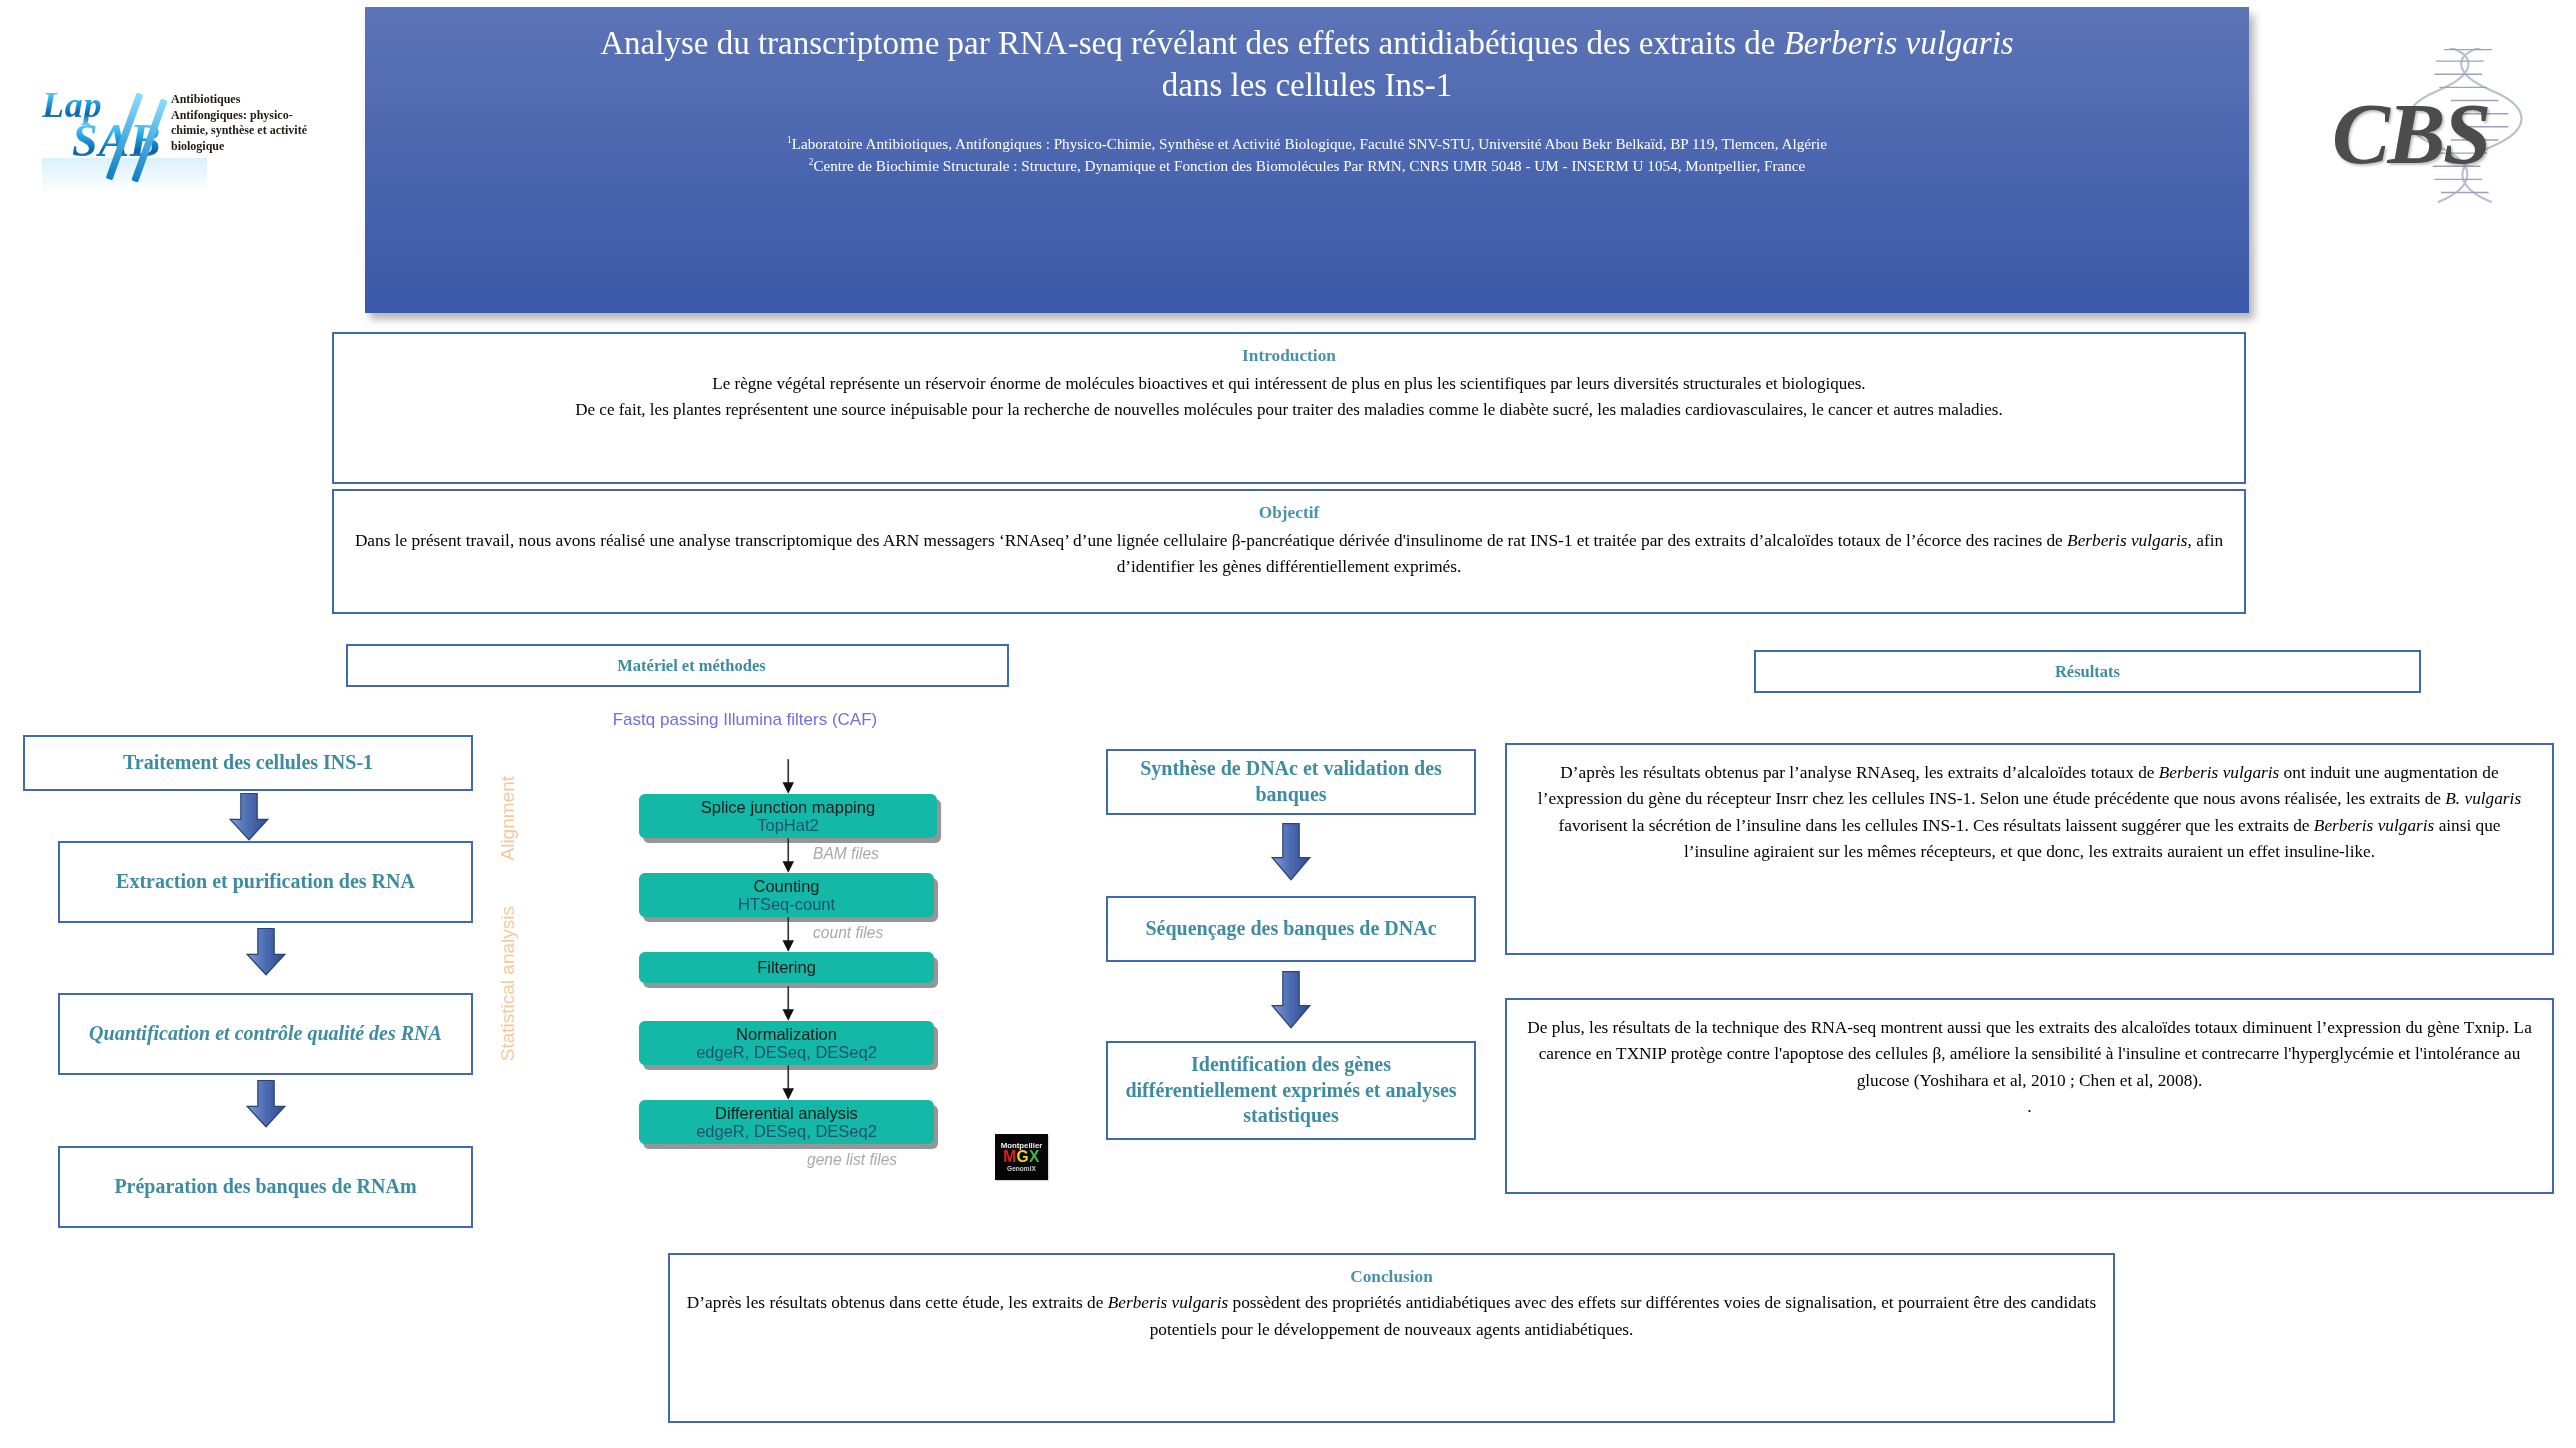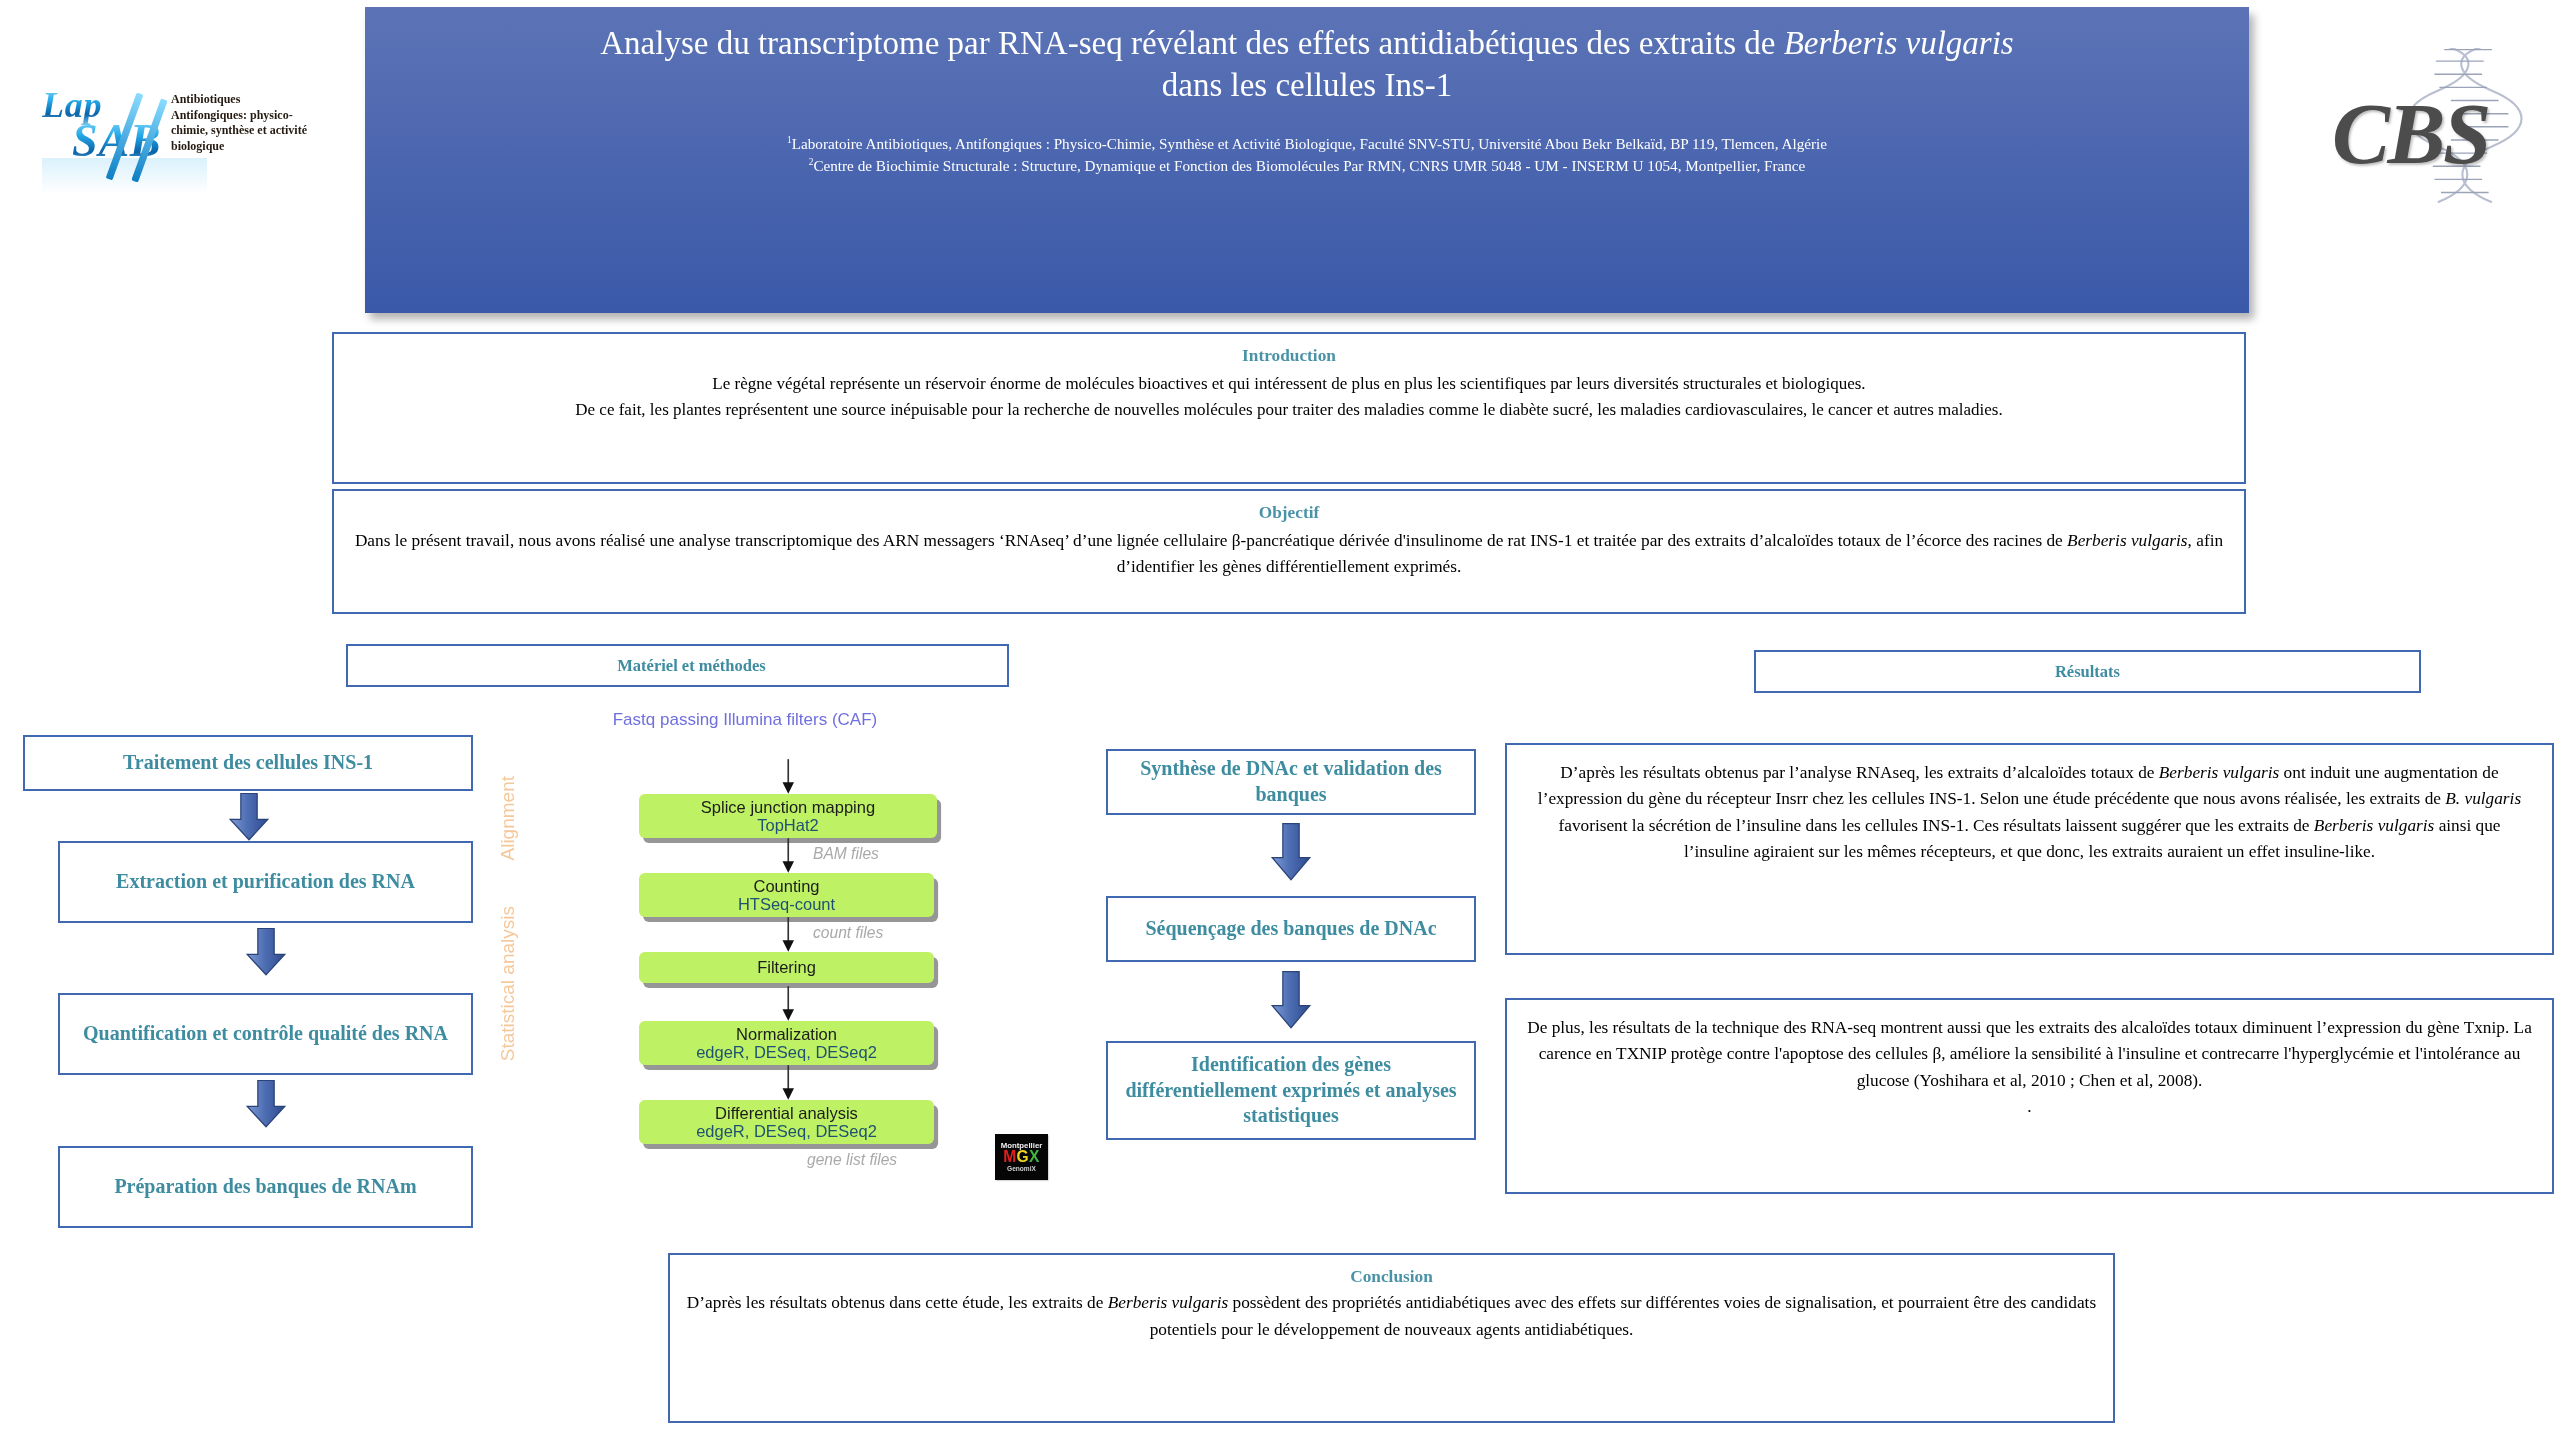--- a/index.html
+++ b/index.html
@@ -61,39 +61,39 @@
      color:#3d8ca0;font-weight:bold;font-size:16.5px;}
   #bar-methodes{left:346px;top:644px;width:663px;height:43px;padding-left:28px;}
   #bar-resultats{left:1754px;top:650px;width:667px;height:43px;}
 
   
   .flowbox{position:absolute;border:2.5px solid #4169b2;background:#fff;box-sizing:border-box;
      display:flex;align-items:center;justify-content:center;text-align:center;
      color:#3d8ca0;font-weight:bold;font-size:20px;line-height:1.28;padding:3.3px 6.6px;}
   #fb-l1{left:23px;top:735px;width:450px;height:56px;}
   #fb-l2{left:58px;top:841px;width:415px;height:82px;}
-  #fb-l3{left:58px;top:993px;width:415px;height:82px;}
+  #fb-l3{left:58px;top:993px;width:415px;height:82px;font-style:italic;}
   #fb-l4{left:58px;top:1146px;width:415px;height:82px;}
 
   .arrow{position:absolute;width:44px;}
   .arrow svg{display:block;}
   #ar-l1{left:227px;top:793px;height:48px;}
   #ar-l2{left:244px;top:928px;height:48px;}
   #ar-l3{left:244px;top:1080px;height:48px;}
 
   
   #pipeline{position:absolute;left:494px;top:708px;width:486px;height:527px;
       font-family:"Liberation Sans",sans-serif;}
   #pl-top{position:absolute;left:115px;top:1.6px;width:272px;text-align:center;
       color:#6f6fe0;font-size:17px;line-height:1.18;}
   .pl-side{position:absolute;color:#f5c89a;font-size:19px;
       writing-mode:vertical-rl;transform:rotate(180deg);white-space:nowrap;}
   #pl-align{left:3.3px;top:68px;}
   #pl-stat{left:3.3px;top:198px;}
-  .pl-box{position:absolute;background:#bef264;border-radius:5.8px;
+  .pl-box{position:absolute;background:#14b8a6;border-radius:5.8px;
       box-shadow:4.1px 5px 0 rgba(110,110,110,.72);text-align:center;
       display:flex;flex-direction:column;justify-content:center;box-sizing:border-box;}
   .pl-box .l1{color:#1c1c1c;font-size:16.5px;line-height:1.12;}
   .pl-box .l2{color:#1f5272;font-size:16.5px;line-height:1.12;}
   #plb1{left:145px;top:86px;width:298px;height:44px;}
   #plb2{left:145px;top:165px;width:295px;height:44px;}
   #plb3{left:145px;top:244px;width:295px;height:31px;}
   #plb4{left:145px;top:313px;width:295px;height:44px;}
   #plb5{left:145px;top:392px;width:295px;height:44px;}
   .pl-note{position:absolute;color:#a9a9a9;font-size:15.6px;font-style:italic;}

